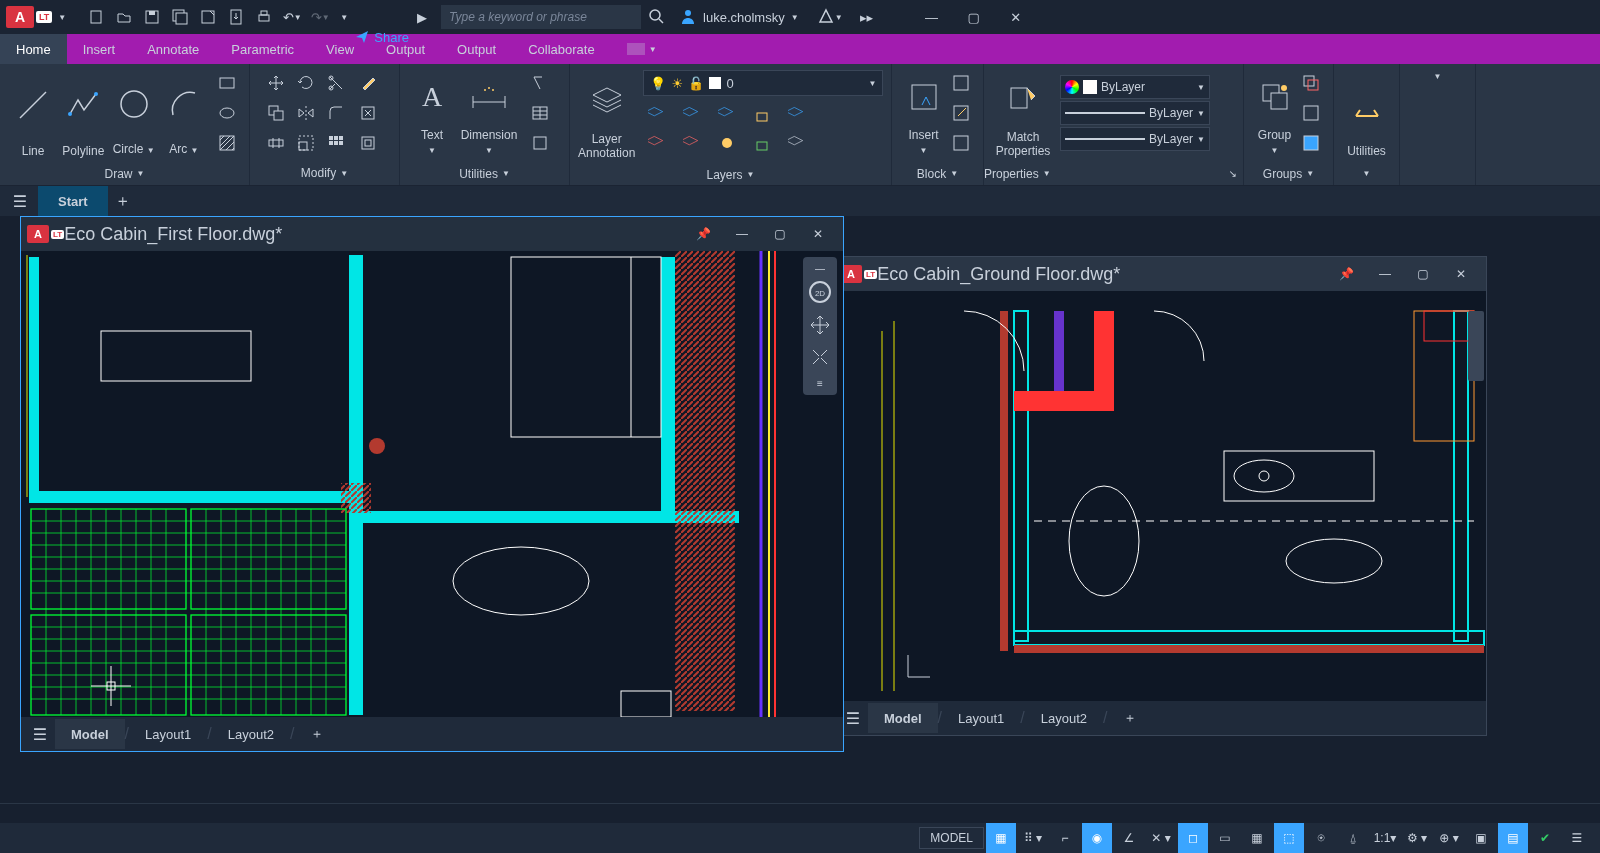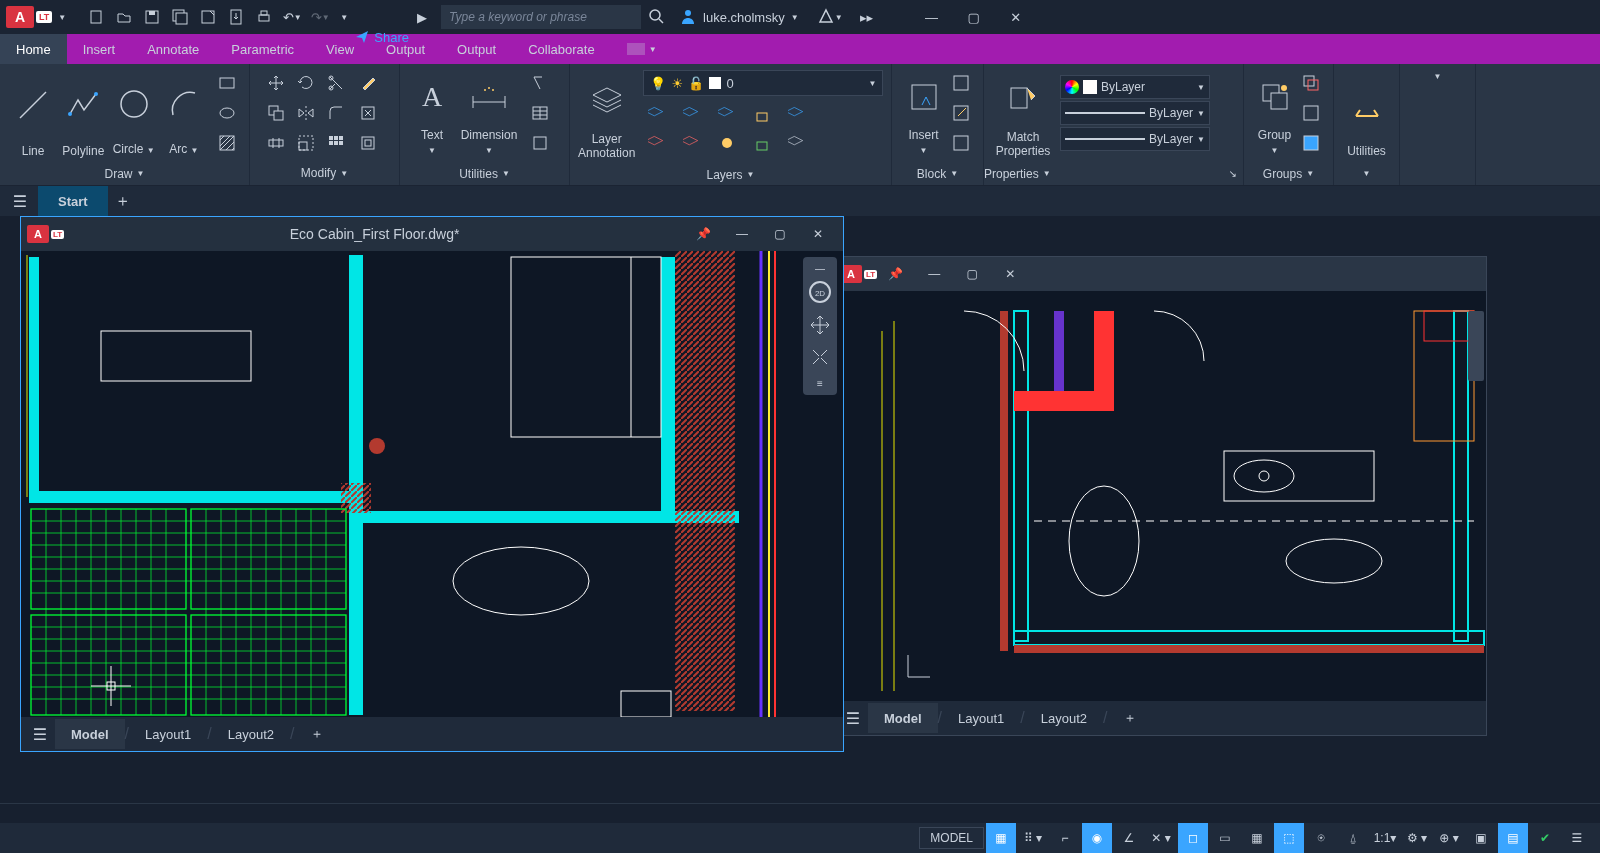--- a/index.html
+++ b/index.html
@@ -56,21 +56,21 @@
 .filetabs .plus { width:30px; text-align:center; }
 
 
 .workspace { position:relative; height:587px; background:#17202f; }
 .docwin { position:absolute; background:#17202f; border:1px solid #3a4658; }
 .docwin.front { border:1px solid #3aa5ff; }
 .docwin .dw-title { height:34px; background:#2a3646; display:flex; align-items:center; padding:0 6px; }
 .docwin.front .dw-title { background:#24303f; }
 .docwin .dw-title .logo2 { width:22px; height:18px; background:#d93340; color:#fff; font-size:11px; font-weight:bold; display:flex; align-items:center; justify-content:center; border-radius:2px; }
 .docwin .dw-title .lt2 { background:#fff; color:#d93340; font-size:8px; font-weight:bold; padding:0 2px; margin-left:2px; border-radius:2px; }
-.docwin .dw-title .dw-name { flex:1; text-align:center; font-size:14px; }
+.docwin .dw-title .dw-name { flex:1; text-align:left; font-size:18px; }
 .docwin .dw-title .dw-ctl { width:38px; text-align:center; font-size:12px; }
 .docwin .canvas { position:relative; background:#0e1725; overflow:hidden; }
 .docwin .tabs { height:34px; background:#1f2a3a; display:flex; align-items:center; padding:0 4px; }
 .docwin .tabs .ham { width:30px; text-align:center; }
 .docwin .tabs .ltab { padding:0 16px; height:30px; display:flex; align-items:center; font-size:13px; }
 .docwin .tabs .ltab.active { background:#2a3646; font-weight:bold; }
 .docwin .tabs .tsep { color:#3a4658; }
 
 .navwheel { position:absolute; right:6px; top:6px; width:34px; background:#3a4658; border-radius:4px; display:flex; flex-direction:column; align-items:center; gap:6px; padding:6px 0; }
 
@@ -598,20 +598,21 @@
   <div class="ftab">Start</div>
   <div class="plus">＋</div>
 </div>
 
 <div class="workspace">
 
   <div class="docwin" style="left:833px;top:40px;width:654px;height:480px">
     <div class="dw-title">
       <div class="logo2">A</div>
         <div class="lt2">LT</div>
+      <div class="dw-name">Eco Cabin_Ground Floor.dwg*</div>
       <div class="dw-ctl">📌</div>
       <div class="dw-ctl">—</div>
       <div class="dw-ctl">▢</div>
       <div class="dw-ctl">✕</div>
     </div>
     <div class="canvas" style="height:410px">
 
       <svg width="654" height="410" style="position:absolute">
         <line x1="60" y1="30" x2="60" y2="400" stroke="#e6e600" stroke-width="1"></line>
         <line x1="48" y1="40" x2="48" y2="400" stroke="#e6e600" stroke-width="1"></line>

